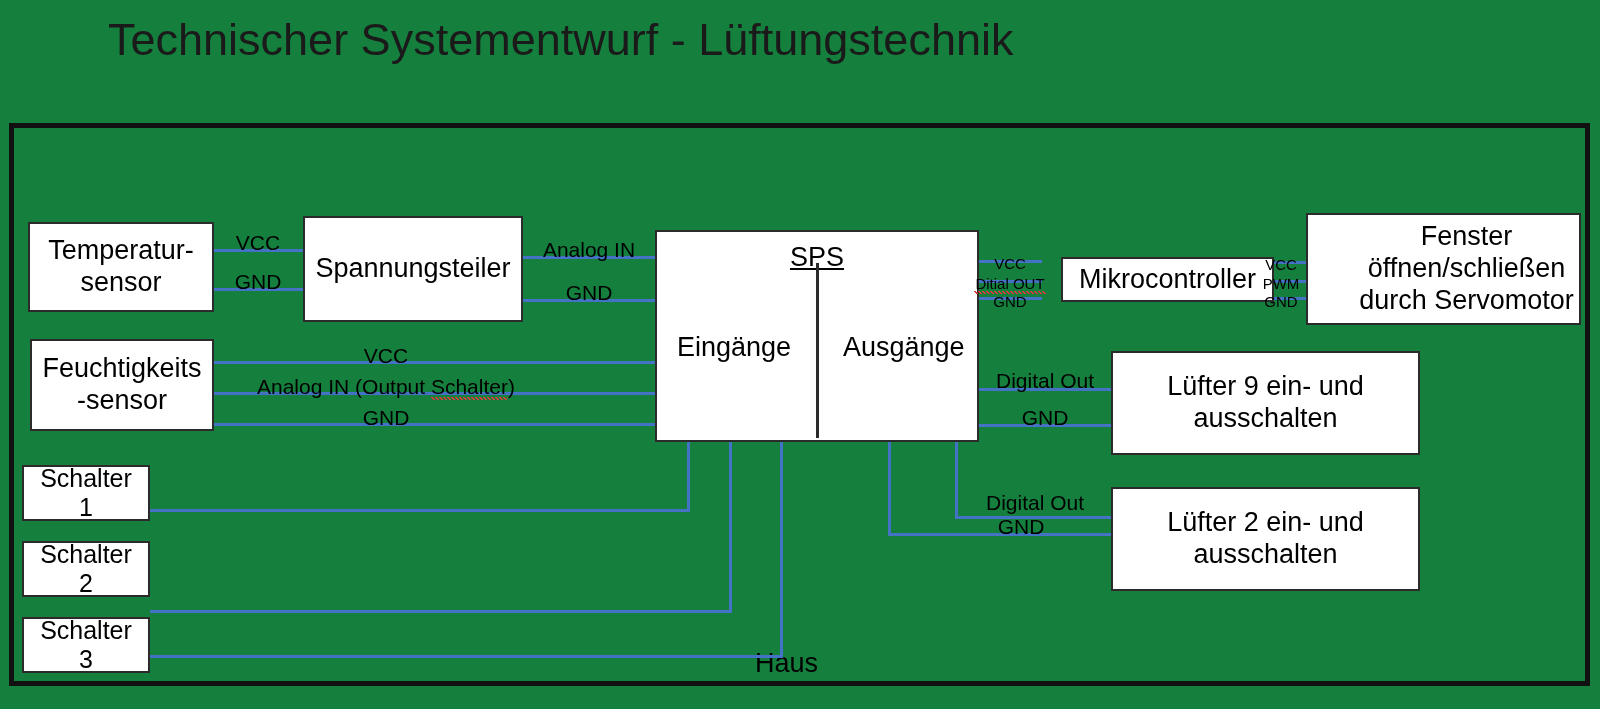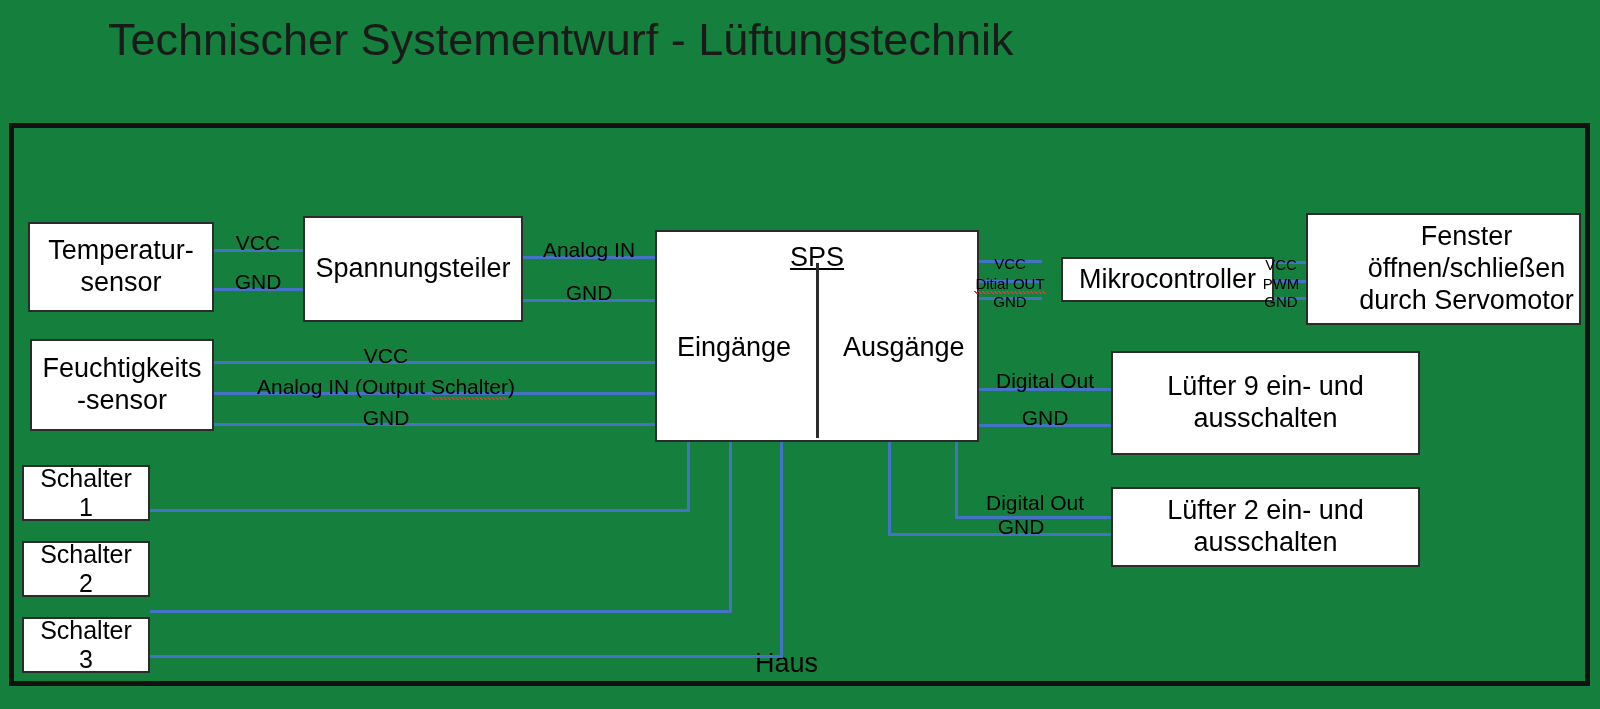--- a/index.html
+++ b/index.html
@@ -217,21 +217,21 @@
     <span class="block-text">Fenster</span>
     <span class="block-text">öffnen/schließen</span>
     <span class="block-text">durch Servomotor</span>
   </div>
 
   <div class="block" style="left:1111px; top:351px; width:309px; height:104px; font-size:27px; flex-direction:column;">
     <span class="block-text">Lüfter 9 ein- und</span>
     <span class="block-text">ausschalten</span>
   </div>
 
-  <div class="block" style="left:1111px; top:487px; width:309px; height:80px; font-size:27px; flex-direction:column;">
+  <div class="block" style="left:1111px; top:487px; width:309px; height:104px; font-size:27px; flex-direction:column;">
     <span class="block-text">Lüfter 2 ein- und</span>
     <span class="block-text">ausschalten</span>
   </div>
 
   <div class="wlabel" style="left:212px; top:219px; width:92px;">VCC</div>
   <div class="wlabel" style="left:212px; top:258px; width:92px;">GND</div>
 
   <div class="wlabel" style="left:521px; top:226px; width:136px;">Analog IN</div>
   <div class="wlabel" style="left:521px; top:269px; width:136px;">GND</div>
 

